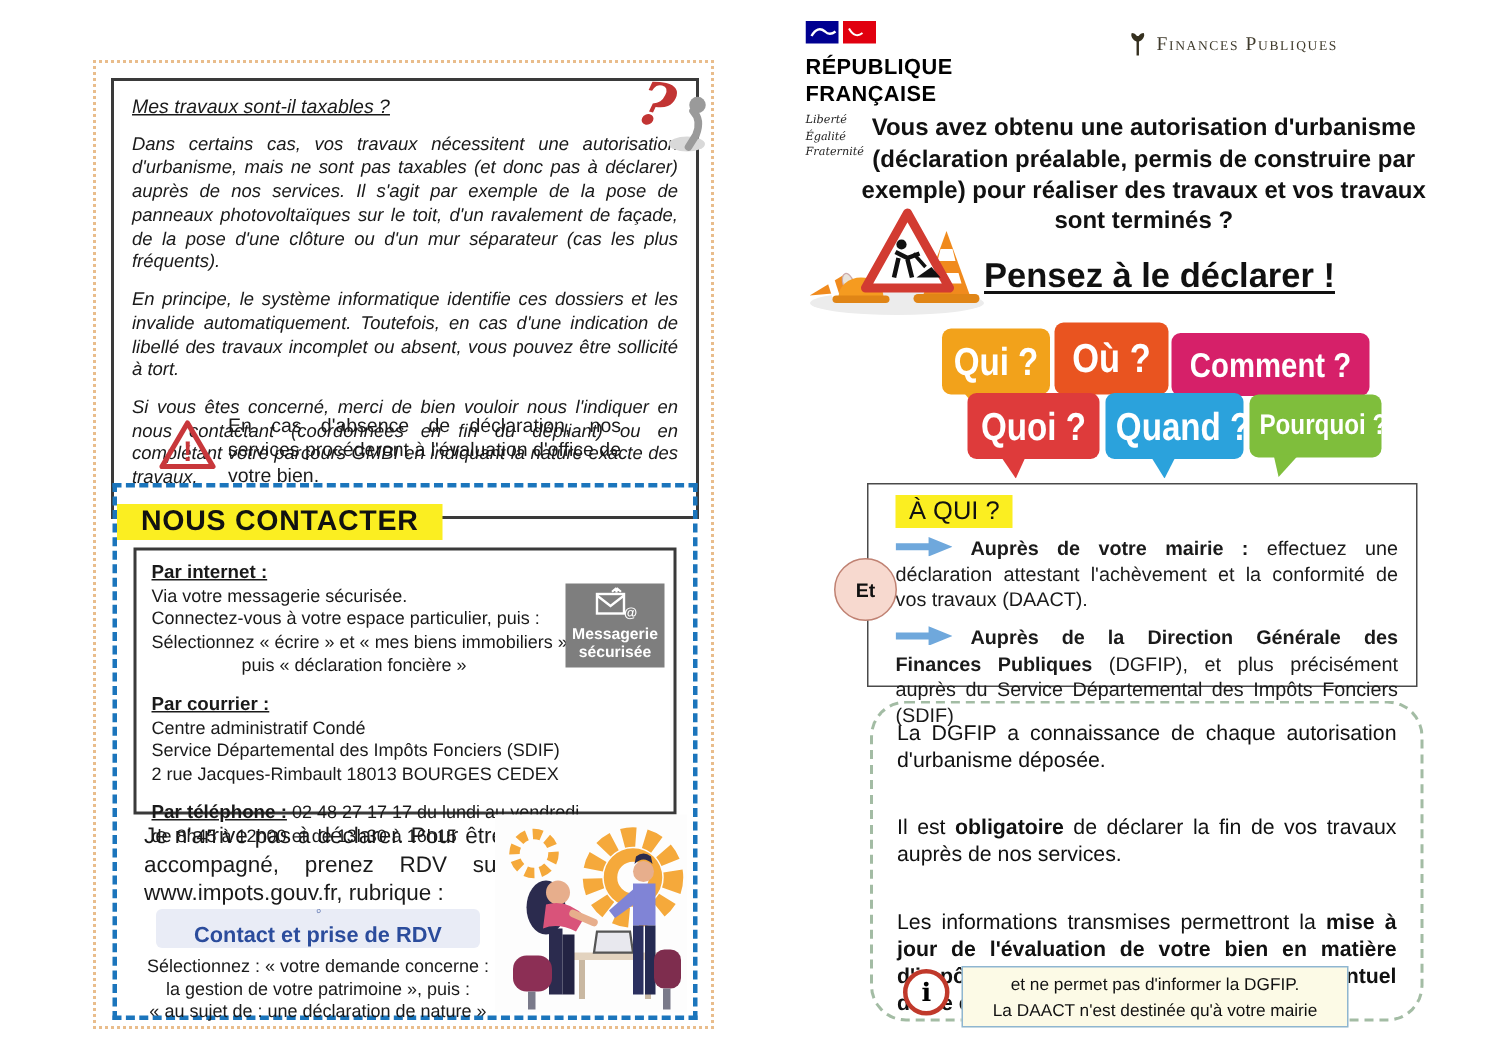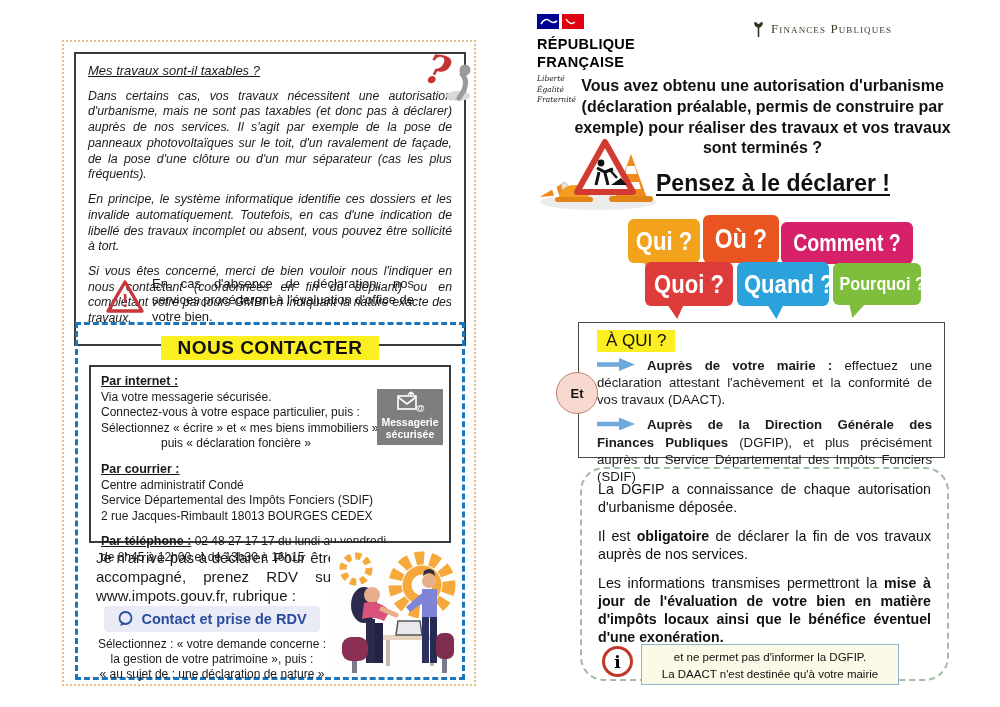--- a/index.html
+++ b/index.html
@@ -19,39 +19,39 @@
     text-decoration:underline; margin-bottom:9px; }
   .l-taxbox p { margin-bottom:9px; }
   .l-taxbox p:last-child { margin-bottom:2px; }
   .q-figure { position:absolute; right:-10px; top:-8px; width:56px; height:58px; }
   .l-warning { position:absolute; left:104px; top:276px; width:310px; }
   .l-warning .tri { position:absolute; left:0; top:2px; width:42px; height:38px; }
   .l-warning .wtext { position:absolute; left:48px; top:0; width:262px;
     font-size:13px; line-height:1.25; text-align:justify; }
   .l-bluebox { position:absolute; left:75px; top:322px; width:390px; height:358px;
     border:3px dashed #1B75BC; z-index:2; background:transparent; }
-  .l-contact-title { position:absolute; left:0; right:0; top:11px; text-align:center; }
+  .l-contact-title { position:absolute; left:0; right:0; top:11px; }
   .l-contact-title span { display:inline-block; background:#FBEE21; color:#111;
     font-size:19px; font-weight:bold; letter-spacing:0.5px; padding:1px 16px; }
   .l-innerbox { position:absolute; left:11px; top:40px; width:362px; height:178px;
     border:2px solid #3a3a3a; padding:6px 8px 4px 10px; font-size:12px; line-height:1.3; }
   .sec-label { font-weight:bold; text-decoration:underline; font-size:12.5px; }
   .sec-internet { position:relative; padding-right:70px; }
   .sec-internet .line-nowrap { white-space:nowrap; }
   .sec-internet .line-center { text-align:center; }
   .msg-badge { position:absolute; right:-2px; top:16px; width:66px; height:56px;
     background:#7E7E7E; color:#fff; text-align:center; font-size:10.5px;
     font-weight:bold; line-height:1.2; padding-top:2px; }
   .sec-courrier { margin-top:9px; }
   .sec-tel { margin-top:9px; }
   .l-rdv-text { position:absolute; left:18px; top:223px; width:240px;
     font-size:15px; line-height:1.28; text-align:justify; }
   .l-rdv-btn { position:absolute; left:26px; top:281px; width:216px; height:26px;
     background:#E9ECF6; border-radius:4px; display:flex; align-items:center;
-    justify-content:center; gap:7px; cursor:pointer; }
+    justify-content:center; gap:7px; cursor:pointer;flex-direction:column; }
   .l-rdv-btn span { color:#2B4C9C; font-weight:bold; font-size:14.5px; }
   .l-rdv-sel { position:absolute; left:4px; top:312px; width:260px;
     text-align:center; font-size:12px; line-height:1.27; }
   .l-illus { position:absolute; left:252px; top:218px; width:128px; height:132px;
     background:#fdfdfd; }
   
   .r-marianne { position:absolute; left:537px; top:14px; width:110px; }
   .r-marianne .rf-title { font-weight:bold; font-size:14.5px; line-height:1.05;
     letter-spacing:0.3px; color:#000; margin-top:3px; }
   .r-marianne .motto { font-family:"DejaVu Serif", serif; font-style:italic;
@@ -93,21 +93,21 @@
   .b-arrow { display:inline-block; width:38px; height:13px; background:#6FA8DC;
     clip-path:polygon(0 32%,58% 32%,58% 0,100% 50%,58% 100%,58% 68%,0 68%);
     margin-right:12px; vertical-align:-1px; }
   .r-et { position:absolute; left:556px; top:372px; width:42px; height:42px;
     border-radius:50%; background:#F7D9CF; border:1.5px solid #C08273; z-index:3;
     display:flex; align-items:center; justify-content:center;
     font-weight:bold; font-size:13px; color:#111; }
   .r-dgfip { position:absolute; left:580px; top:467px; width:369px; height:214px;
     border:2px dashed #A3BCA4; border-radius:24px; padding:11px 16px 0 16px;
     font-size:14.2px; line-height:1.27; text-align:justify; color:#111; }
-  .r-dgfip p + p { margin-top:11px; }
+  .r-dgfip p + p { margin-top:27px; }
   .r-note-icon { position:absolute; left:602px; top:646px; width:31px; height:31px;
     border-radius:50%; border:3px solid #C0392B; background:#fff; z-index:4;
     display:flex; align-items:center; justify-content:center;
     font-family:"DejaVu Serif", serif; font-weight:bold; font-size:17px; color:#000; }
   .r-note-box { position:absolute; left:641px; top:644px; width:258px; height:41px;
     background:#FCFAE6; border:1px solid #8FB6D1; z-index:4; text-align:center;
     font-size:11.5px; line-height:1.45; padding-top:4px; color:#111; }
   .bold { font-weight:bold; }
   a.rdvlink { color:inherit; text-decoration:none; }
 </style>

